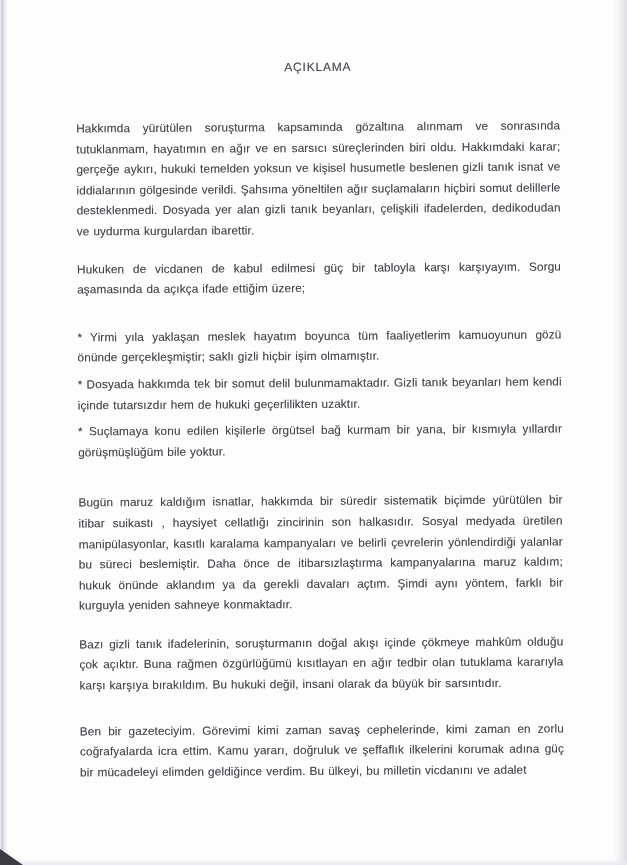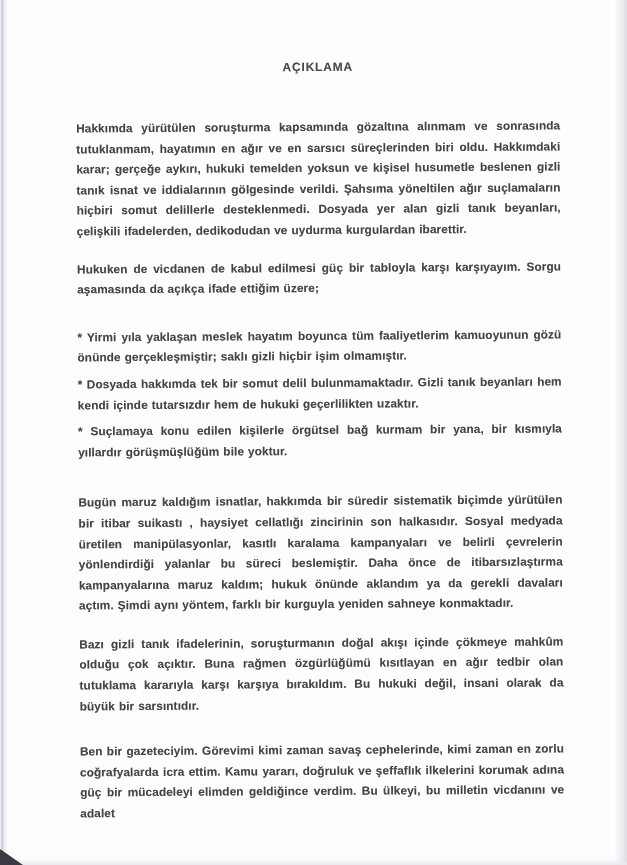--- a/index.html
+++ b/index.html
@@ -7,21 +7,20 @@
     width: 627px; height: 865px;
     background: #f2f2f5;
     font-family: "Liberation Sans", "DejaVu Sans", sans-serif;
     overflow: hidden;
   }
   .photo {
     position: relative;
     width: 627px; height: 865px;
     background: #fdfdfe;
     overflow: hidden;
-    font-weight: bold;
   }
   .page-inner {
     position: absolute; inset: 0;
     transform: rotate(-0.35deg);
     transform-origin: 50% 50%;
   }
   .title {
     position: absolute;
     top: 60px; left: 78px; width: 484px;
     text-align: center;

